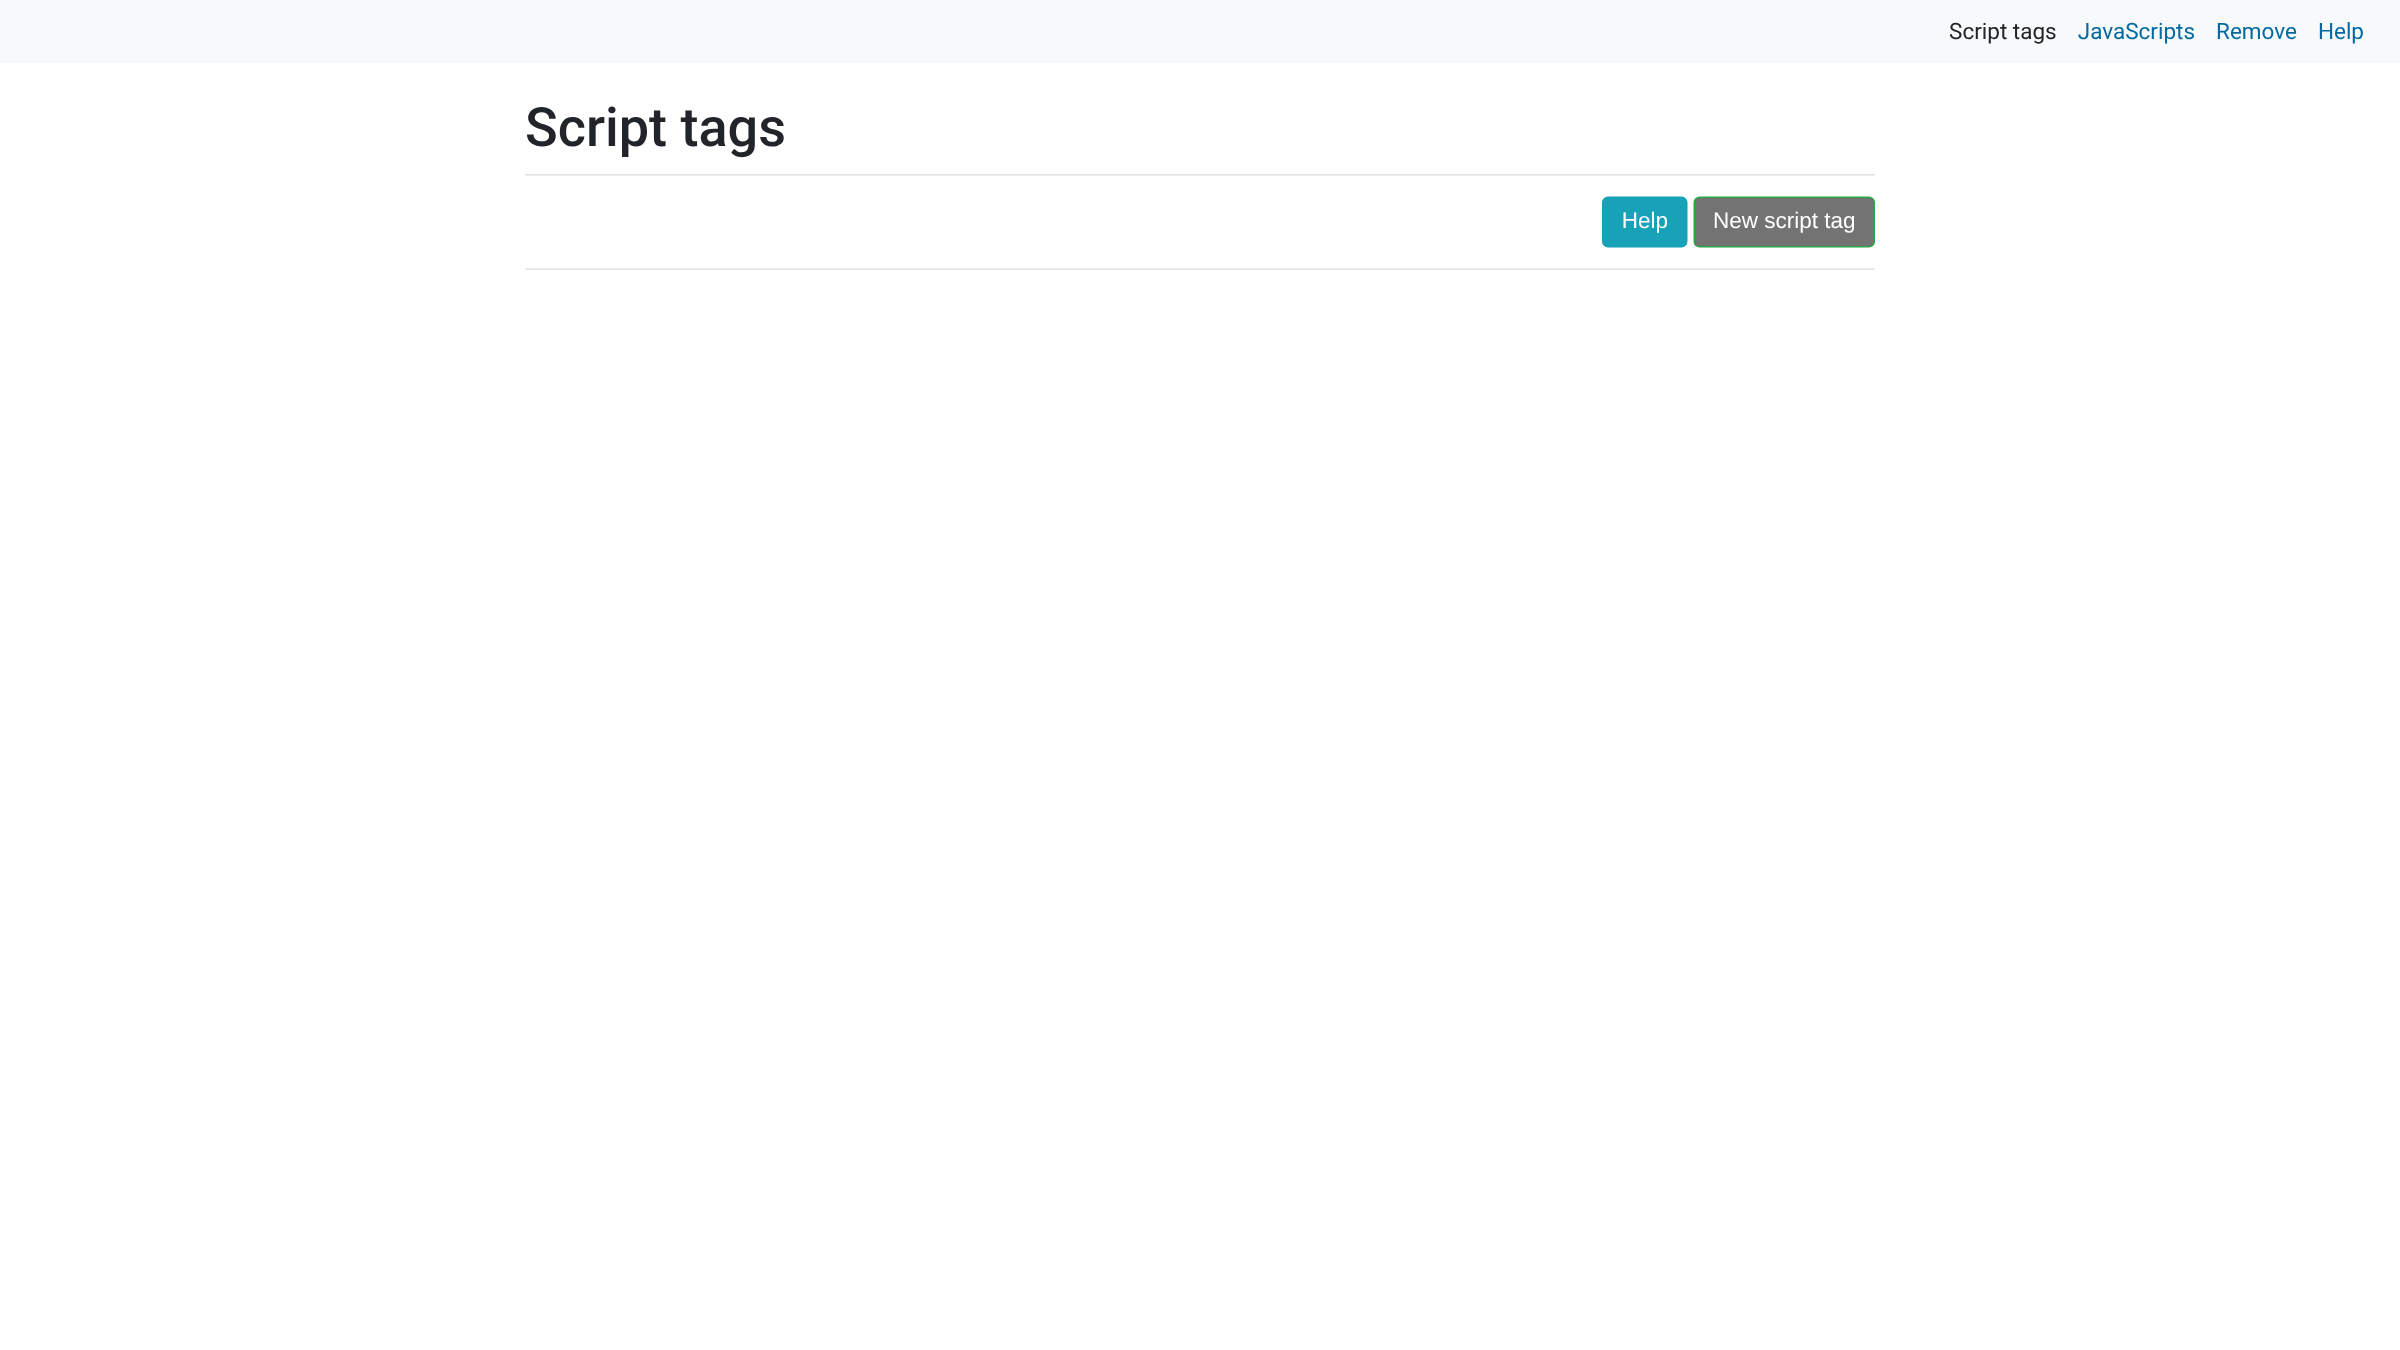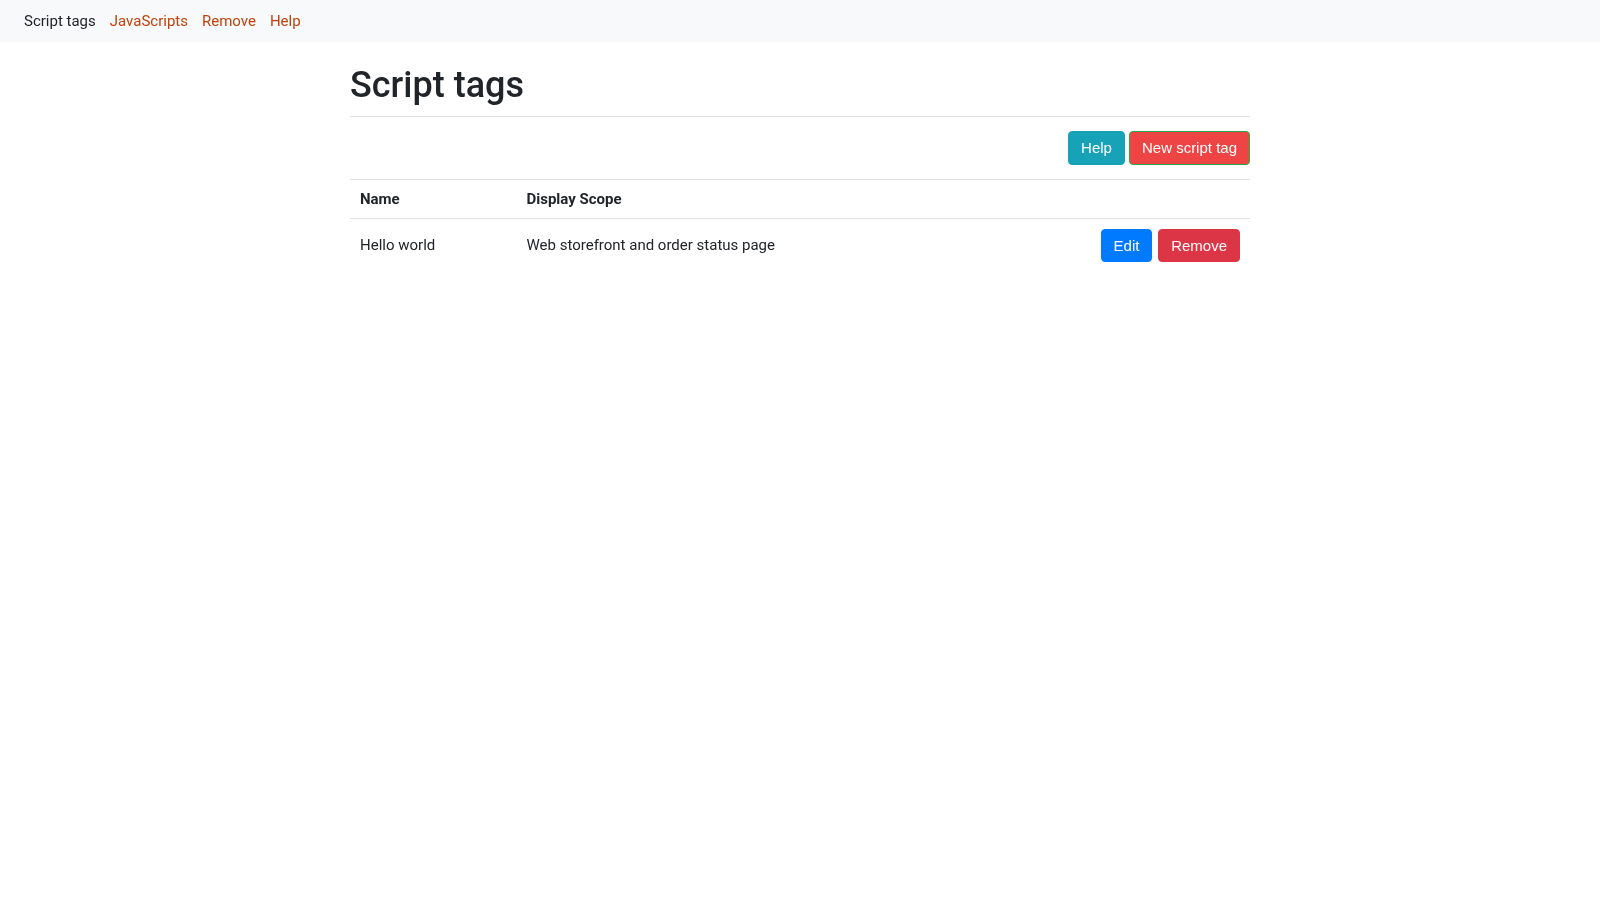--- a/index.html
+++ b/index.html
@@ -1,38 +1,39 @@
 <!DOCTYPE html>
 <html><head>
   <meta charset="utf-8">
   <style>
     * {
       margin: 0;
       padding: 0;
       box-sizing: border-box;
+      justify-content: flex-end;
     }
     
     body {
       font-family: -apple-system, BlinkMacSystemFont, "Segoe UI", Roboto, "Helvetica Neue", Arial, sans-serif;
       font-size: 16px;
       color: #212529;
       background: #fff;
     }
     
     .navbar {
       background: #f8f9fa;
       padding: 12px 24px;
       display: flex;
       gap: 14px;
       align-items: center;
     }
     
     .navbar-item {
       font-size: 15px;
-      color: #c2410c;
+      color: #0369a1;
       text-decoration: none;
       cursor: pointer;
     }
     
     .navbar-item.active {
       color: #212529;
     }
     
     .container {
       max-width: 900px;
@@ -66,21 +67,21 @@
       color: #fff;
       line-height: 1.3;
     }
     
     .btn-info {
       background: #17a2b8;
       border-color: #17a2b8;
     }
     
     .btn-success {
-      background: #ef4444;
+      background: #737373;
       border-color: #28a745;
     }
     
     .btn-primary {
       background: #007bff;
       border-color: #007bff;
     }
     
     .btn-danger {
       background: #dc3545;
@@ -137,32 +138,13 @@
 </nav>
 
 <div class="container">
   <h1 class="page-title">Script tags</h1>
 
   <div class="action-bar">
     <button class="btn btn-info">Help</button>
     <button class="btn btn-success">New script tag</button>
   </div>
 
-  <table class="table">
-    <thead>
-      <tr>
-        <th class="col-name">Name</th>
-        <th class="col-scope">Display Scope</th>
-        <th class="col-actions"></th>
-      </tr>
-    </thead>
-    <tbody>
-      <tr>
-        <td>Hello world</td>
-        <td>Web storefront and order status page</td>
-        <td class="actions">
-          <button class="btn btn-primary">Edit</button>
-          <button class="btn btn-danger">Remove</button>
-        </td>
-      </tr>
-    </tbody>
-  </table>
 </div>
 
 </body></html>

